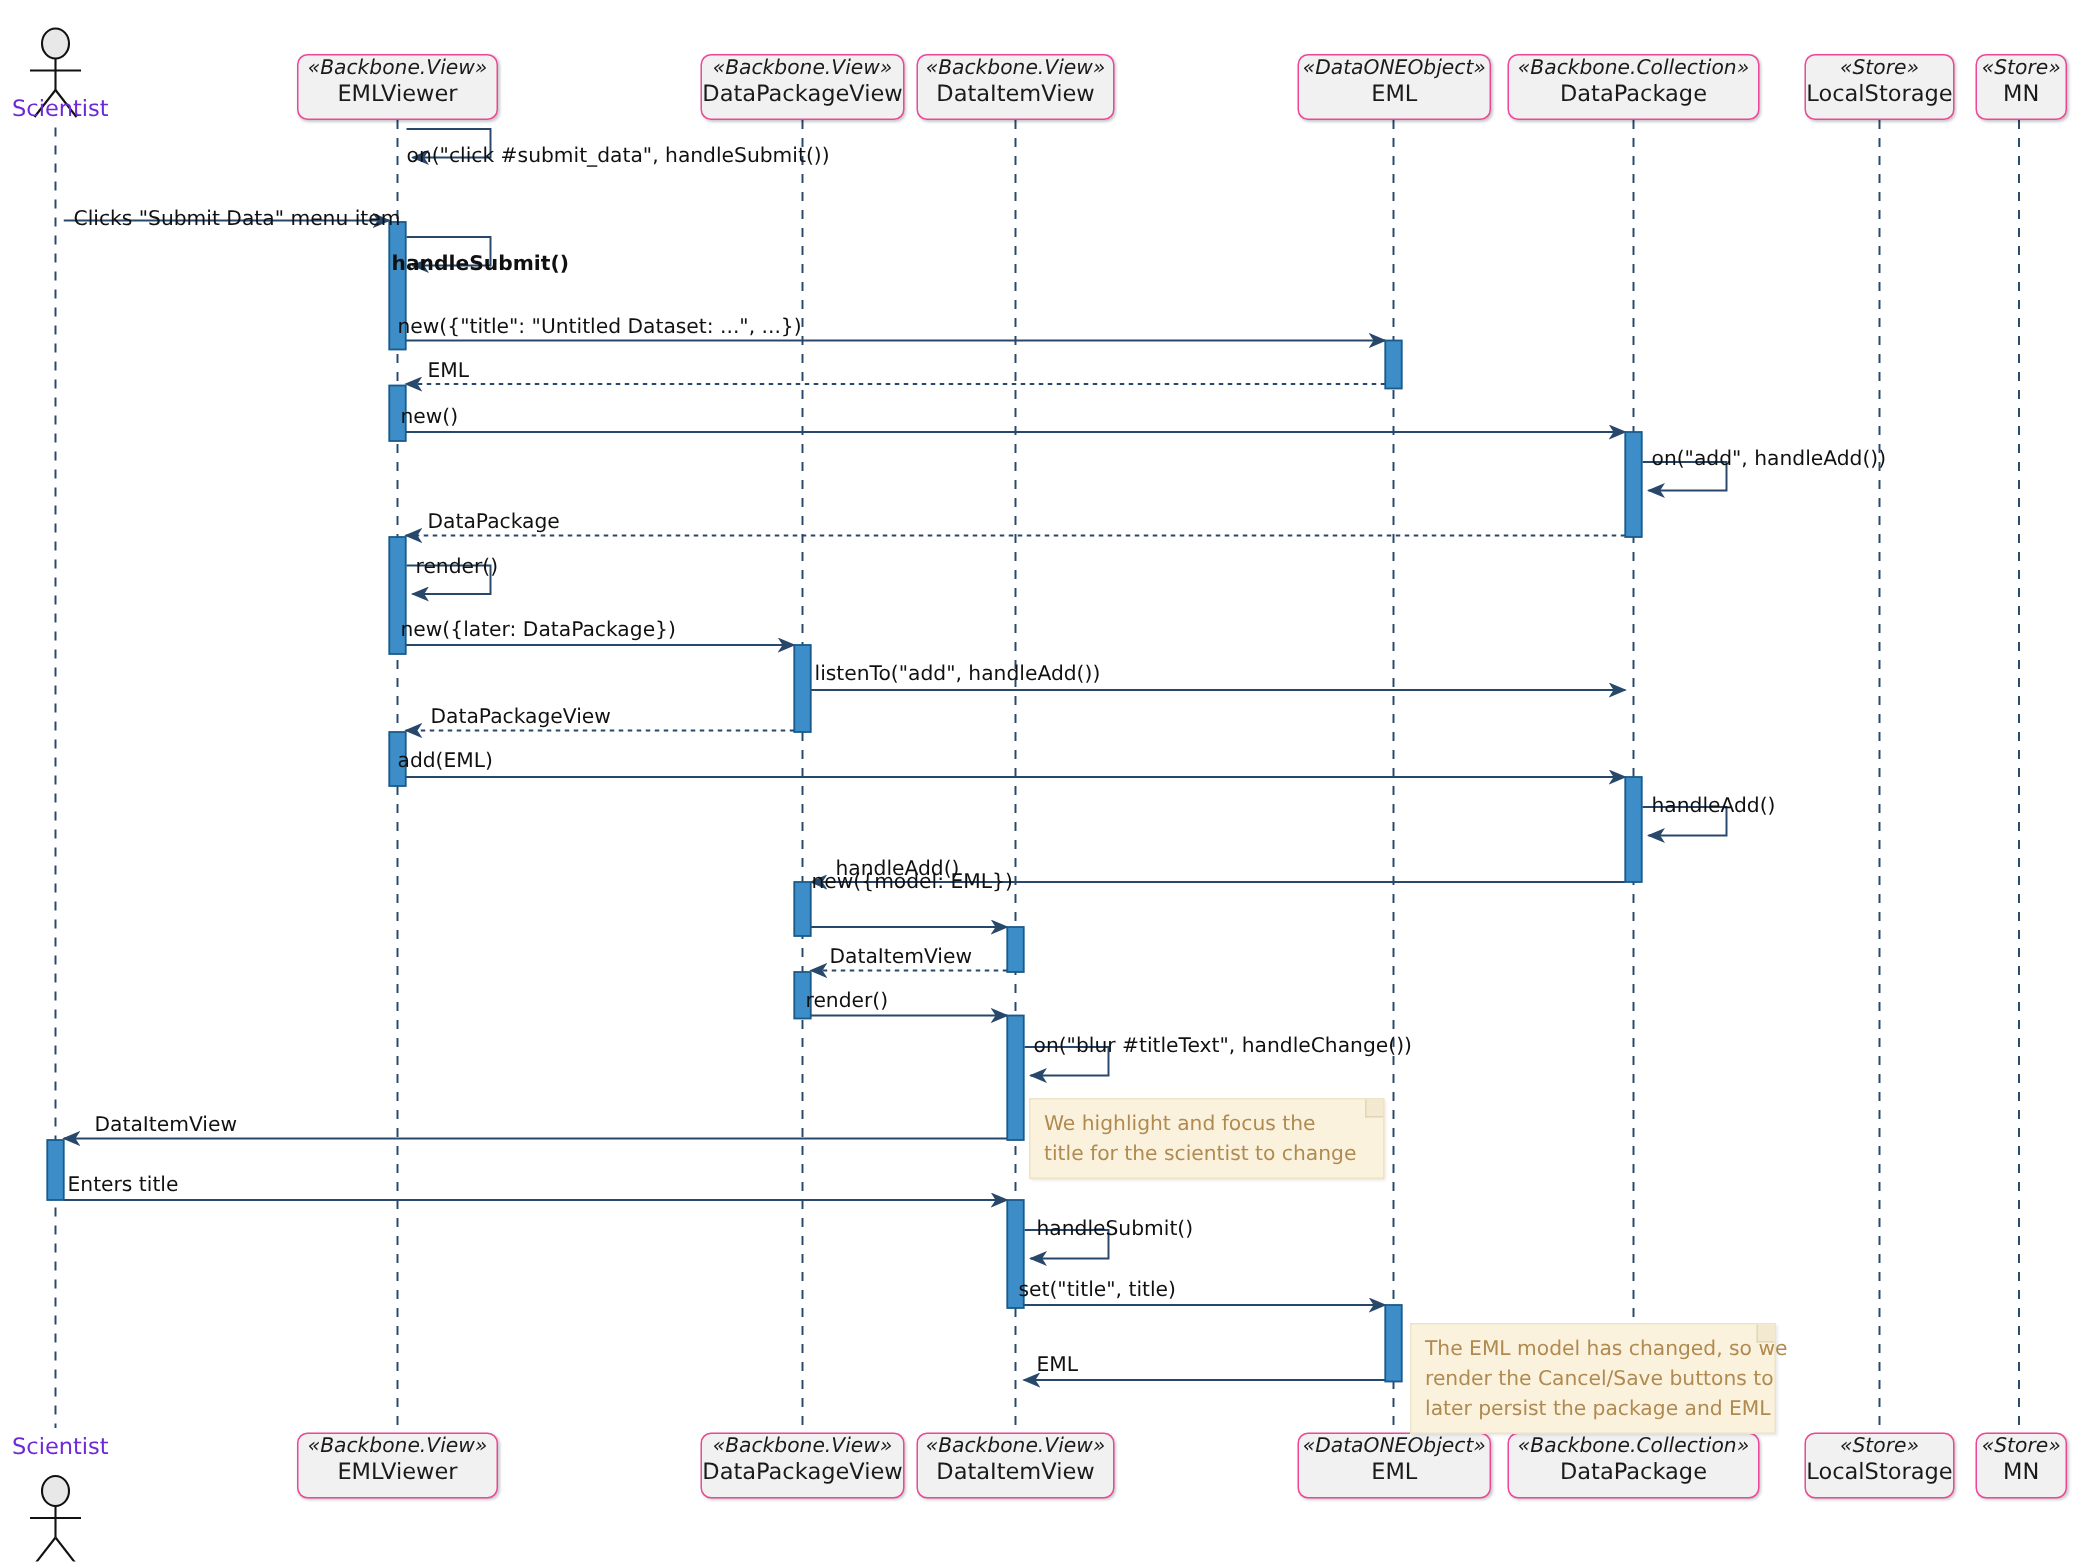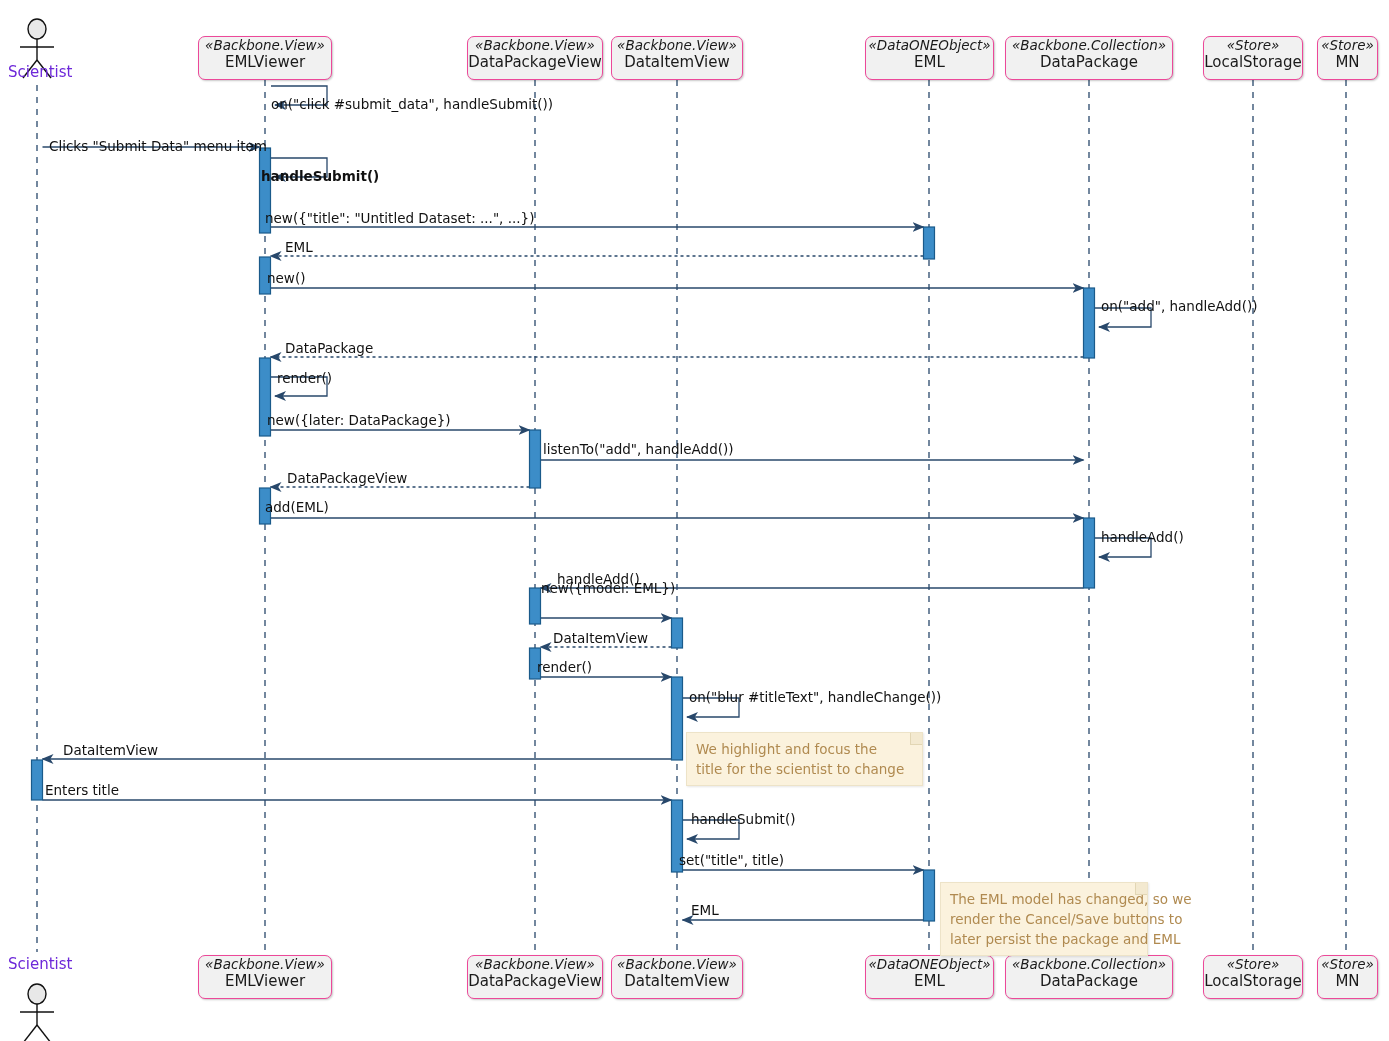--- a/index.html
+++ b/index.html
@@ -244,17 +244,17 @@
       <div class="msg" style="left: 689px; top: 690px;">on("blur #titleText", handleChange())</div>
       <div class="msg" style="left: 63px; top: 743px;">DataItemView</div>
       <div class="msg" style="left: 45px; top: 783px; text-align: center;">Enters title</div>
       <div class="msg" style="left: 691px; top: 812px;">handleSubmit()</div>
       <div class="msg" style="left: 679px; top: 853px;">set("title", title)</div>
       <div class="msg" style="left: 691px; top: 903px;">EML</div>
     </div>
   <div id="notes">
       <div class="note" style="left: 686px; top: 732px; width: 237px; min-height: 42px;">We highlight and focus the
 title for the scientist to change<span class="fold"></span></div>
-      <div class="note" style="left: 940px; top: 882px; width: 208px; min-height: 62px;">The EML model has changed, so we
+      <div class="note" style="left: 940px; top: 882px; width: 244px; min-height: 62px;">The EML model has changed, so we
 render the Cancel/Save buttons to
 later persist the package and EML<span class="fold"></span></div>
     </div>
 </div>
 
 </body></html>

